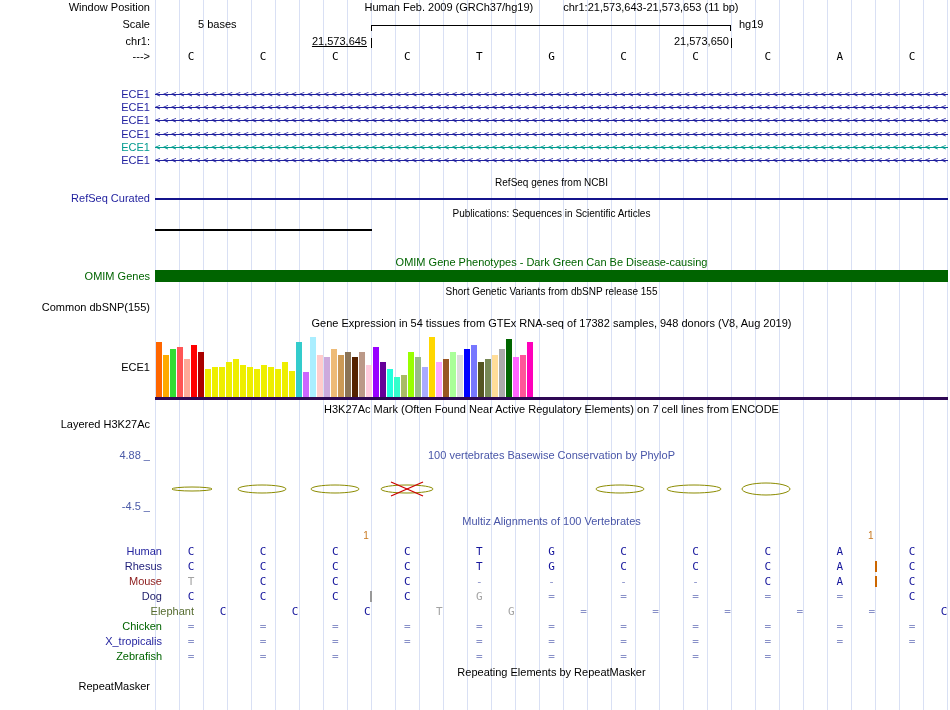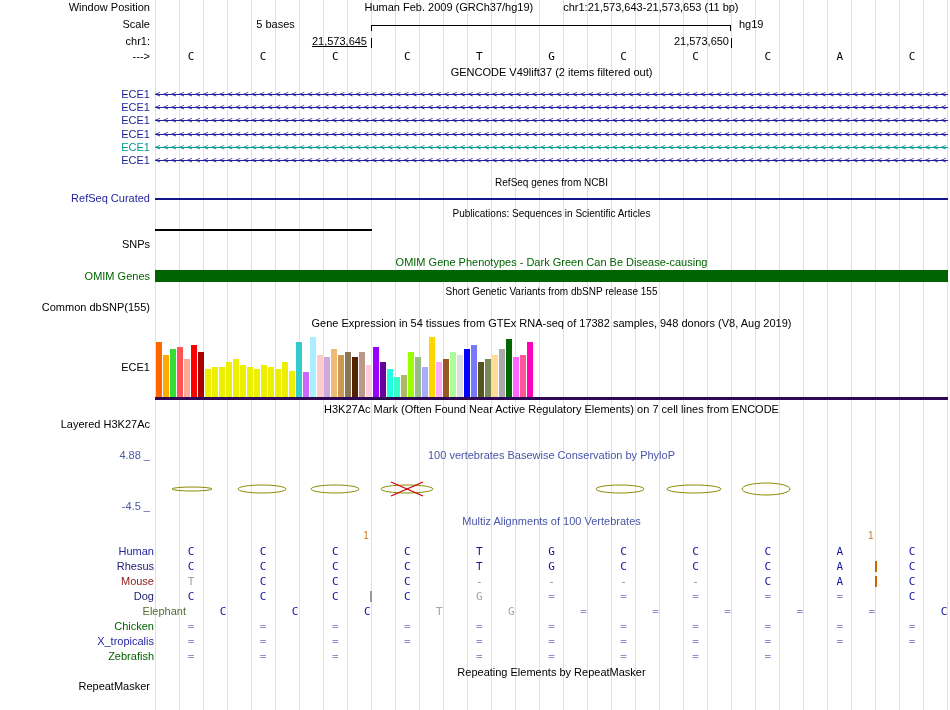--- a/index.html
+++ b/index.html
@@ -10,21 +10,21 @@
   .row { position:absolute; left:0; width:950px; height:14px; }
   .lbl { position:absolute; left:0; width:150px; text-align:right; white-space:nowrap; }
   .ctr { position:absolute; left:155px; width:793px; text-align:center; white-space:nowrap; }
   .small { font-size:10px; }
   .navy { color:#1f1f9e; }
   .green { color:#006400; }
   .blue-title { color:#4855a8; }
   .cons-lbl { color:#4a5aa8; }
   .gaps { color:#c87820; }
   .hdr { display:flex; justify-content:center; gap:30px; }
-  .scale-text { position:absolute; left:0; width:210px; text-align:center;padding-left:31px; }
+  .scale-text { position:absolute; left:12px; width:210px; text-align:left;padding-left:31px; }
   .scalebar { position:absolute; left:216px; top:7px; width:360px; height:6px;
     border-top:1px solid #000; border-left:1px solid #000; border-right:1px solid #000; }
   .scale-asm { position:absolute; left:584px; }
   .rnum1 { position:absolute; left:0; width:212px; text-align:right;text-decoration:underline; }
   .rnum2 { position:absolute; left:0; width:574px; text-align:right; }
   .rtick { position:absolute; top:3px; width:1px; height:10px; background:#000; }
   .bcol, .acol { position:absolute; width:72.09px; text-align:center;
     font-family:"DejaVu Sans Mono", monospace; font-size:11px; }
   .letter { color:#16169c; }
   .muted  { color:#8890c8; }
@@ -39,21 +39,21 @@
   .track-line-black { position:absolute; left:155px; top:229px; width:217px; height:2px; background:#000; }
   .omim-bar { position:absolute; left:155px; top:270px; width:793px; height:12px; background:#006400; }
   #gtex-bars { position:absolute; left:155px; top:335px; width:793px; height:62px; }
   .gbar { position:absolute; bottom:0; width:6px; }
   .gtex-base { position:absolute; left:155px; top:397px; width:793px; height:3px; background:#2e0854; }
   #cons-svg { position:absolute; left:155px; top:477px; }
   #gaps-markers { position:absolute; left:0; top:530px; width:950px; height:14px; }
   .gapnum { position:absolute; font-size:10px; color:#c87820; }
   #align-rows { position:absolute; left:0; top:544px; width:950px; height:120px; }
   .align-row { position:absolute; left:0; width:950px; height:15px; line-height:15px; }
-  .albl { position:absolute; left:4px; width:150px; text-align:right;padding-left:32px; }
+  .albl { position:absolute; left:12px; width:150px; text-align:right;padding-left:32px; }
   .ains { position:absolute; top:2px; width:2px; height:11px; }
 </style>
 </head>
 <body>
 
 <div class="browser">
   <div class="grid-bg"></div>
 
   <div class="row" style="top:1px">
     <div class="lbl">Window Position</div>
@@ -92,23 +92,20 @@
         <span class="bcol" style="left: 288.364px;">T</span>
         <span class="bcol" style="left: 360.455px;">G</span>
         <span class="bcol" style="left: 432.545px;">C</span>
         <span class="bcol" style="left: 504.636px;">C</span>
         <span class="bcol" style="left: 576.727px;">C</span>
         <span class="bcol" style="left: 648.818px;">A</span>
         <span class="bcol" style="left: 720.909px;">C</span>
       </div>
   </div>
 
-  <div class="row" style="top:66px">
-    <div class="ctr">GENCODE V49lift37 (2 items filtered out)</div>
-  </div>
   <div id="gene-rows">
       <div class="gene-row" style="top: 0px;">
         <span class="glbl" style="color: rgb(31, 31, 158);">ECE1</span>
         <div class="garrows" style="color: rgb(31, 31, 158);">&lt;&lt;&lt;&lt;&lt;&lt;&lt;&lt;&lt;&lt;&lt;&lt;&lt;&lt;&lt;&lt;&lt;&lt;&lt;&lt;&lt;&lt;&lt;&lt;&lt;&lt;&lt;&lt;&lt;&lt;&lt;&lt;&lt;&lt;&lt;&lt;&lt;&lt;&lt;&lt;&lt;&lt;&lt;&lt;&lt;&lt;&lt;&lt;&lt;&lt;&lt;&lt;&lt;&lt;&lt;&lt;&lt;&lt;&lt;&lt;&lt;&lt;&lt;&lt;&lt;&lt;&lt;&lt;&lt;&lt;&lt;&lt;&lt;&lt;&lt;&lt;&lt;&lt;&lt;&lt;&lt;&lt;&lt;&lt;&lt;&lt;&lt;&lt;&lt;&lt;&lt;&lt;&lt;&lt;&lt;&lt;&lt;&lt;&lt;&lt;&lt;&lt;&lt;&lt;&lt;&lt;&lt;&lt;&lt;&lt;&lt;&lt;&lt;&lt;&lt;&lt;&lt;&lt;&lt;&lt;&lt;&lt;&lt;&lt;&lt;&lt;&lt;&lt;&lt;&lt;&lt;&lt;&lt;&lt;&lt;&lt;&lt;&lt;&lt;&lt;&lt;&lt;&lt;&lt;&lt;&lt;&lt;&lt;&lt;&lt;</div>
       </div>
       <div class="gene-row" style="top: 13.2px;">
         <span class="glbl" style="color: rgb(31, 31, 158);">ECE1</span>
         <div class="garrows" style="color: rgb(31, 31, 158);">&lt;&lt;&lt;&lt;&lt;&lt;&lt;&lt;&lt;&lt;&lt;&lt;&lt;&lt;&lt;&lt;&lt;&lt;&lt;&lt;&lt;&lt;&lt;&lt;&lt;&lt;&lt;&lt;&lt;&lt;&lt;&lt;&lt;&lt;&lt;&lt;&lt;&lt;&lt;&lt;&lt;&lt;&lt;&lt;&lt;&lt;&lt;&lt;&lt;&lt;&lt;&lt;&lt;&lt;&lt;&lt;&lt;&lt;&lt;&lt;&lt;&lt;&lt;&lt;&lt;&lt;&lt;&lt;&lt;&lt;&lt;&lt;&lt;&lt;&lt;&lt;&lt;&lt;&lt;&lt;&lt;&lt;&lt;&lt;&lt;&lt;&lt;&lt;&lt;&lt;&lt;&lt;&lt;&lt;&lt;&lt;&lt;&lt;&lt;&lt;&lt;&lt;&lt;&lt;&lt;&lt;&lt;&lt;&lt;&lt;&lt;&lt;&lt;&lt;&lt;&lt;&lt;&lt;&lt;&lt;&lt;&lt;&lt;&lt;&lt;&lt;&lt;&lt;&lt;&lt;&lt;&lt;&lt;&lt;&lt;&lt;&lt;&lt;&lt;&lt;&lt;&lt;&lt;&lt;&lt;&lt;&lt;&lt;&lt;&lt;</div>
       </div>
       <div class="gene-row" style="top: 26.4px;">
@@ -134,23 +131,20 @@
   </div>
   <div class="row" style="top:192px">
     <div class="lbl navy">RefSeq Curated</div>
   </div>
   <div class="track-line-blue"></div>
 
   <div class="row" style="top:208px">
     <div class="ctr small">Publications: Sequences in Scientific Articles</div>
   </div>
   <div class="track-line-black"></div>
-  <div class="row" style="top:238px">
-    <div class="lbl">SNPs</div>
-  </div>
 
   <div class="row" style="top:256px">
     <div class="ctr green">OMIM Gene Phenotypes - Dark Green Can Be Disease-causing</div>
   </div>
   <div class="row" style="top:270px">
     <div class="lbl green">OMIM Genes</div>
   </div>
   <div class="omim-bar"></div>
 
   <div class="row" style="top:286px">

